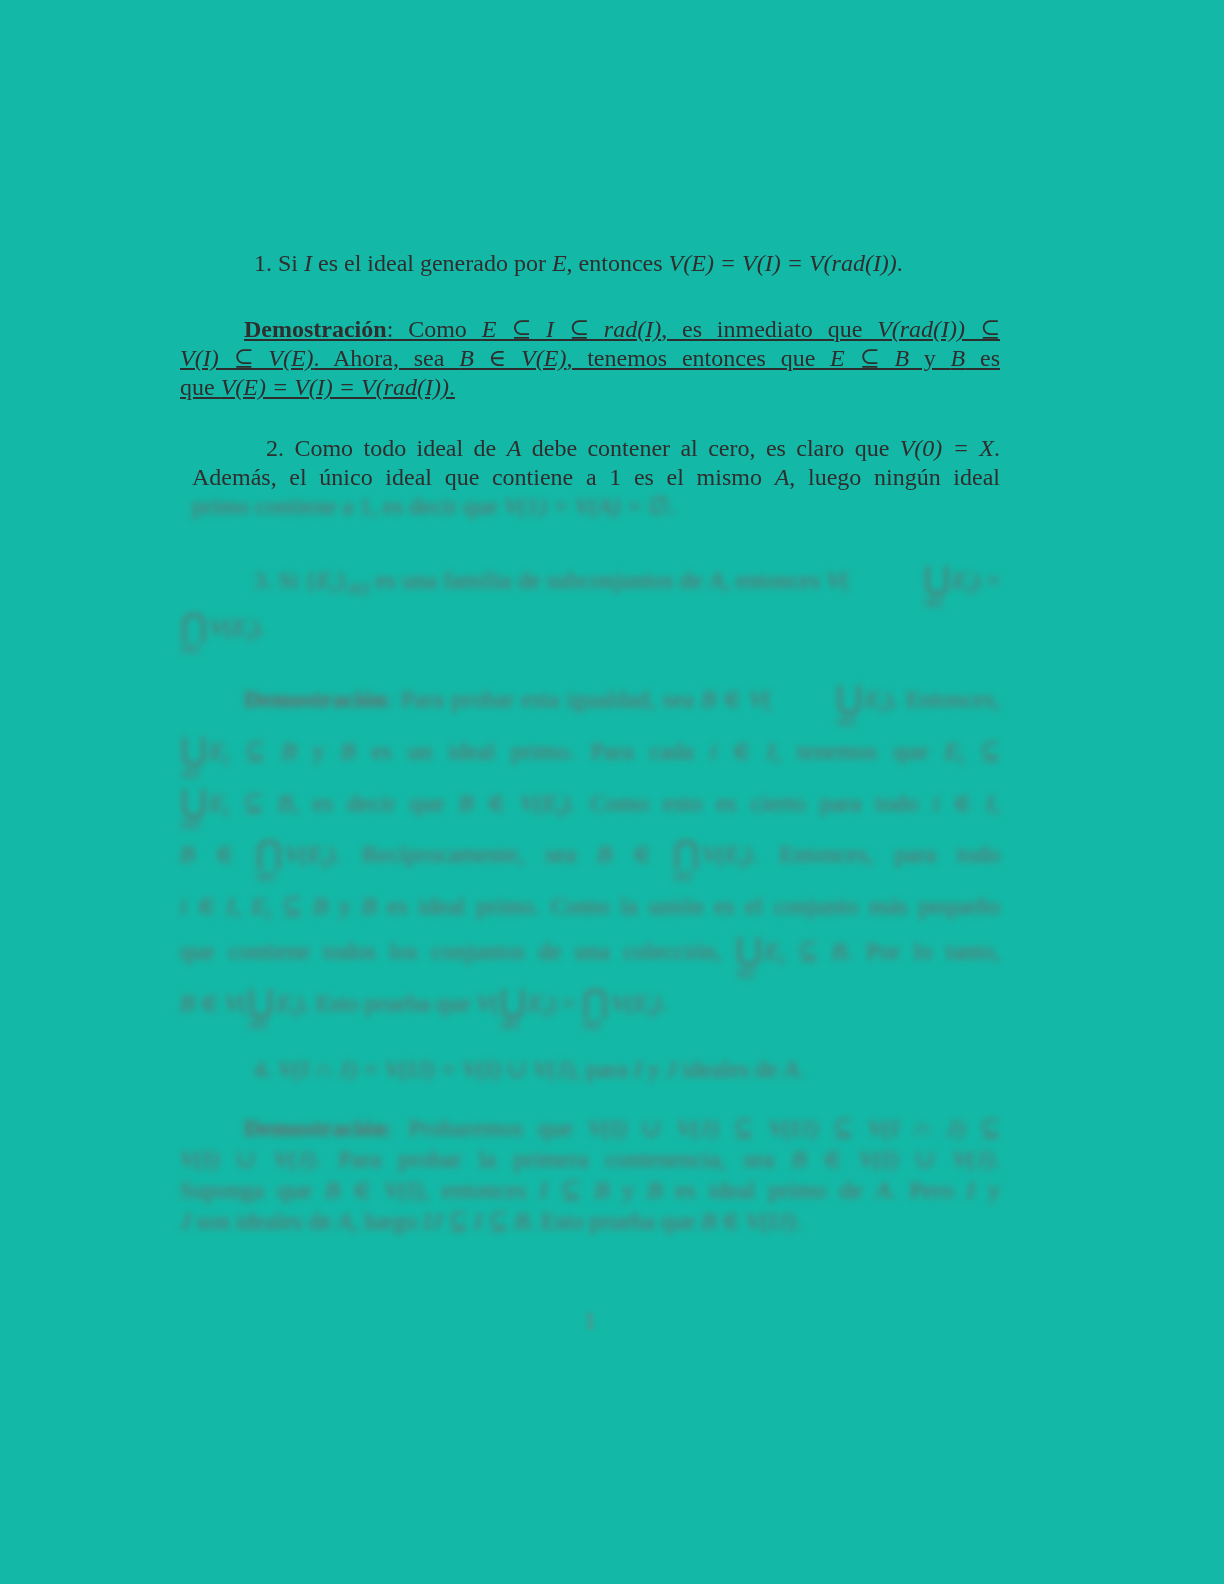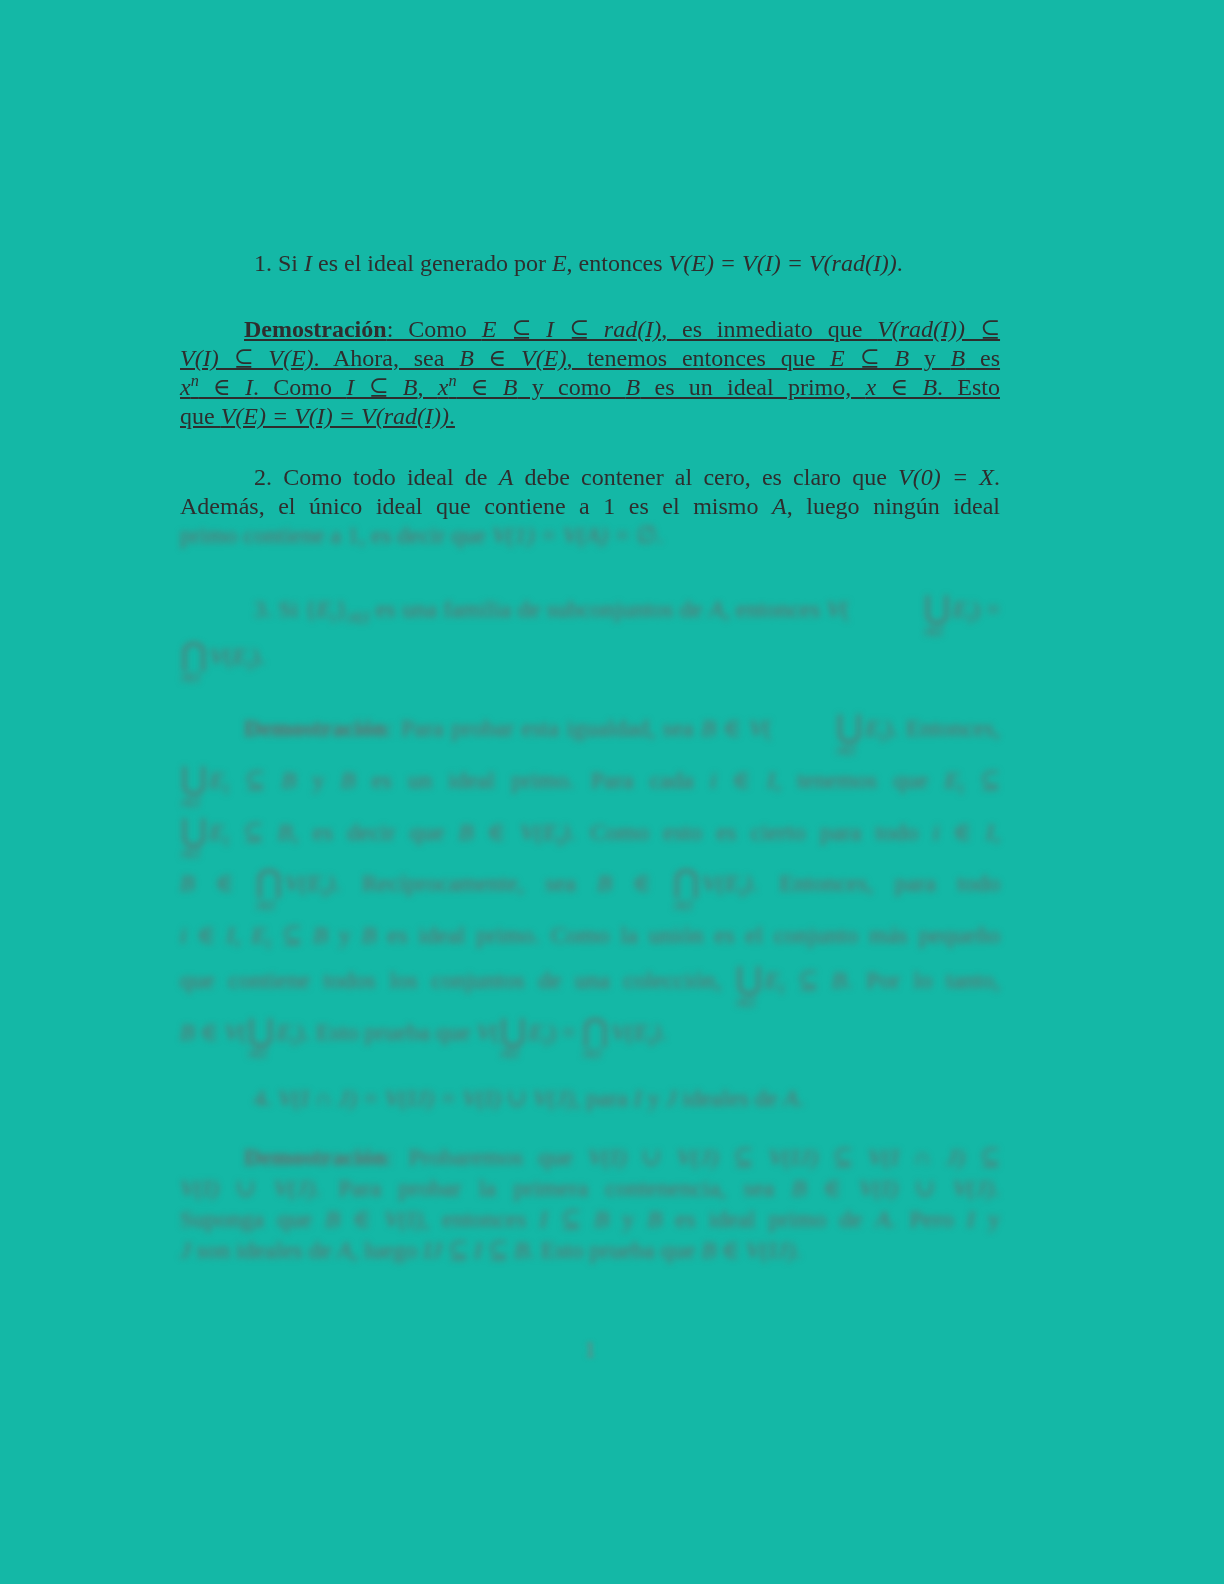--- a/index.html
+++ b/index.html
@@ -41,21 +41,21 @@
     margin:0 3px 0 1px;
     line-height:0;
   }
   .bigop .op{display:block;font-size:1.3em;line-height:1.05;font-style:normal;}
   .bigop .under{display:block;font-size:0.58em;line-height:1;font-style:italic;}
   
   .blurred{filter:blur(3px);color:#6b6b6b;}
   .line.blurred{filter:blur(3px);color:#6b6b6b;}
   .mt-item1{margin-top:249px;}
   .mt-proof1{margin-top:37px;text-decoration:underline;}
-  .mt-item2{margin-top:32px;}
+  .mt-item2{margin-top:32px;margin-left:12px;}
   .mt-item3{margin-top:42px;}
   .mt-proof2{margin-top:21px;}
   .mt-item4{margin-top:23px;}
   .mt-proof3{margin-top:29px;}
   .pagenum{
     margin-top:70px;
     text-align:center;
     font-size:24px;
     color:#7d7d7d;
     filter:blur(2.5px);
@@ -67,21 +67,20 @@
 <main class="sheet">
   <div class="col">
 
     <section class="block p29 ind-item mt-item1">
         <div class="line last"><span>1. Si </span><span class="it">I</span><span> es el ideal generado por </span><span class="it">E</span><span>, entonces </span><span class="it">V(E) = V(I) = V(rad(I))</span><span>.</span></div>
       </section>
 
     <section class="block p29 ind-proof mt-proof1">
         <div class="line"><span class="b">Demostración</span><span>: Como </span><span class="it">E ⊆ I ⊆ rad(I)</span><span>, es inmediato que </span><span class="it">V(rad(I)) ⊆</span></div>
         <div class="line"><span class="it">V(I) ⊆ V(E)</span><span>. Ahora, sea </span><span class="it">B ∈ V(E)</span><span>, tenemos entonces que </span><span class="it">E ⊆ B</span><span> y </span><span class="it">B</span><span> es</span></div>
-        <div class="line"><span class="it">x</span><span class="sup">n</span><span class="it"> ∈ I</span><span>. Como </span><span class="it">I ⊆ B</span><span>, </span><span class="it">x</span><span class="sup">n</span><span class="it"> ∈ B</span><span> y como </span><span class="it">B</span><span> es un ideal primo, </span><span class="it">x ∈ B</span><span>. Esto</span></div>
         <div class="line last"><span>que </span><span class="it">V(E) = V(I) = V(rad(I))</span><span>.</span></div>
       </section>
 
     <section class="block p29 ind-item mt-item2">
         <div class="line"><span>2. Como todo ideal de </span><span class="it">A</span><span> debe contener al cero, es claro que </span><span class="it">V(0) = X</span><span>.</span></div>
         <div class="line"><span>Además, el único ideal que contiene a 1 es el mismo </span><span class="it">A</span><span>, luego ningún ideal</span></div>
         <div class="line last blurred"><span>primo contiene a 1, es decir que </span><span class="it">V(1) = V(A) = ∅</span><span>.</span></div>
       </section>
 
     <section class="block p29 ind-item mt-item3 blurred">

